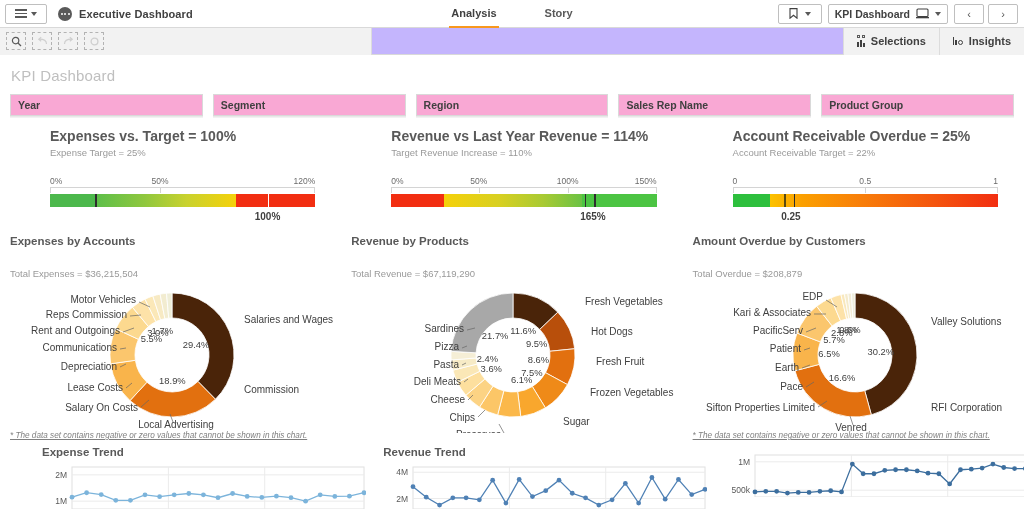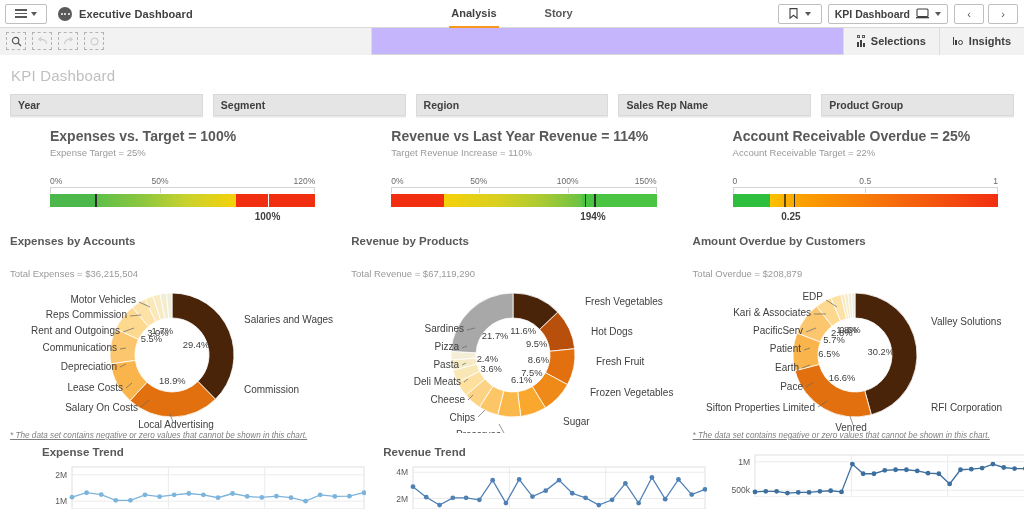--- a/index.html
+++ b/index.html
@@ -123,21 +123,21 @@
     font-size: 15px; color: #bfbfbf; font-weight: normal;
     padding: 12px 0 0 11px; letter-spacing: .2px;
   }
 
   
   .filter-row {
     display: flex; gap: 0; padding: 10px 5px 0 5px;
   }
   .filt-wrap { width: 205.8px; padding: 0 5px; }
   .filt {
-    height: 22px; border: 1px solid #d9d9d9; background: #e5e5e5;
+    height: 22px; border: 1px solid #d9d9d9; background: #f9a8d4;
     display: flex; align-items: center; padding-left: 7px;
     font-size: 10.5px; font-weight: bold; color: #404040;
     box-shadow: 0 1px 0 #e8e8e8, 0 2px 0 #f2f2f2;
   }
 
   
   .gauge-row { display: flex; padding: 10px 0 0 0; }
   .gauge-cell { width: 341.3px; padding: 2px 14px 0 14px; }
   .g-title { font-size: 14px; font-weight: bold; color: #595959; padding-left: 36px; }
   .g-sub { font-size: 9.5px; color: #999; padding-left: 36px; margin-top: 3px; }
@@ -344,21 +344,21 @@
             <i style="left: calc(100% - 1px);"></i>
           </div>
           <div class="g-bar">
             <div class="seg" style="left: 0%; width: 20%; background: rgb(242, 46, 17);"></div>
             <div class="seg" style="left: 20%; width: 52%; background: linear-gradient(90deg, rgb(245, 209, 10) 0%, rgb(216, 208, 33) 40%, rgb(168, 202, 51) 72%, rgb(107, 194, 68) 100%);"></div>
             <div class="seg" style="left: 72%; width: 28%; background: rgb(76, 196, 67);"></div>
             <div class="mk" style="left: 73%; background: rgb(45, 45, 45);"></div>
             <div class="mk" style="left: 76.5%; background: rgb(45, 45, 45);"></div>
           </div>
           <div class="g-val">
-            <span style="left: 76%;">194%</span>
+            <span style="left: 76%;">165%</span>
           </div>
         </div>
       </div>
       <div class="gauge-cell">
         <div class="g-title">Account Receivable Overdue = 25%</div>
         <div class="g-sub">Account Receivable Target = 22%</div>
         <div class="g-body">
           <div class="g-axis">
             <span style="left: 0px; transform: none;">0</span>
             <span style="left: 50%;">0.5</span>

